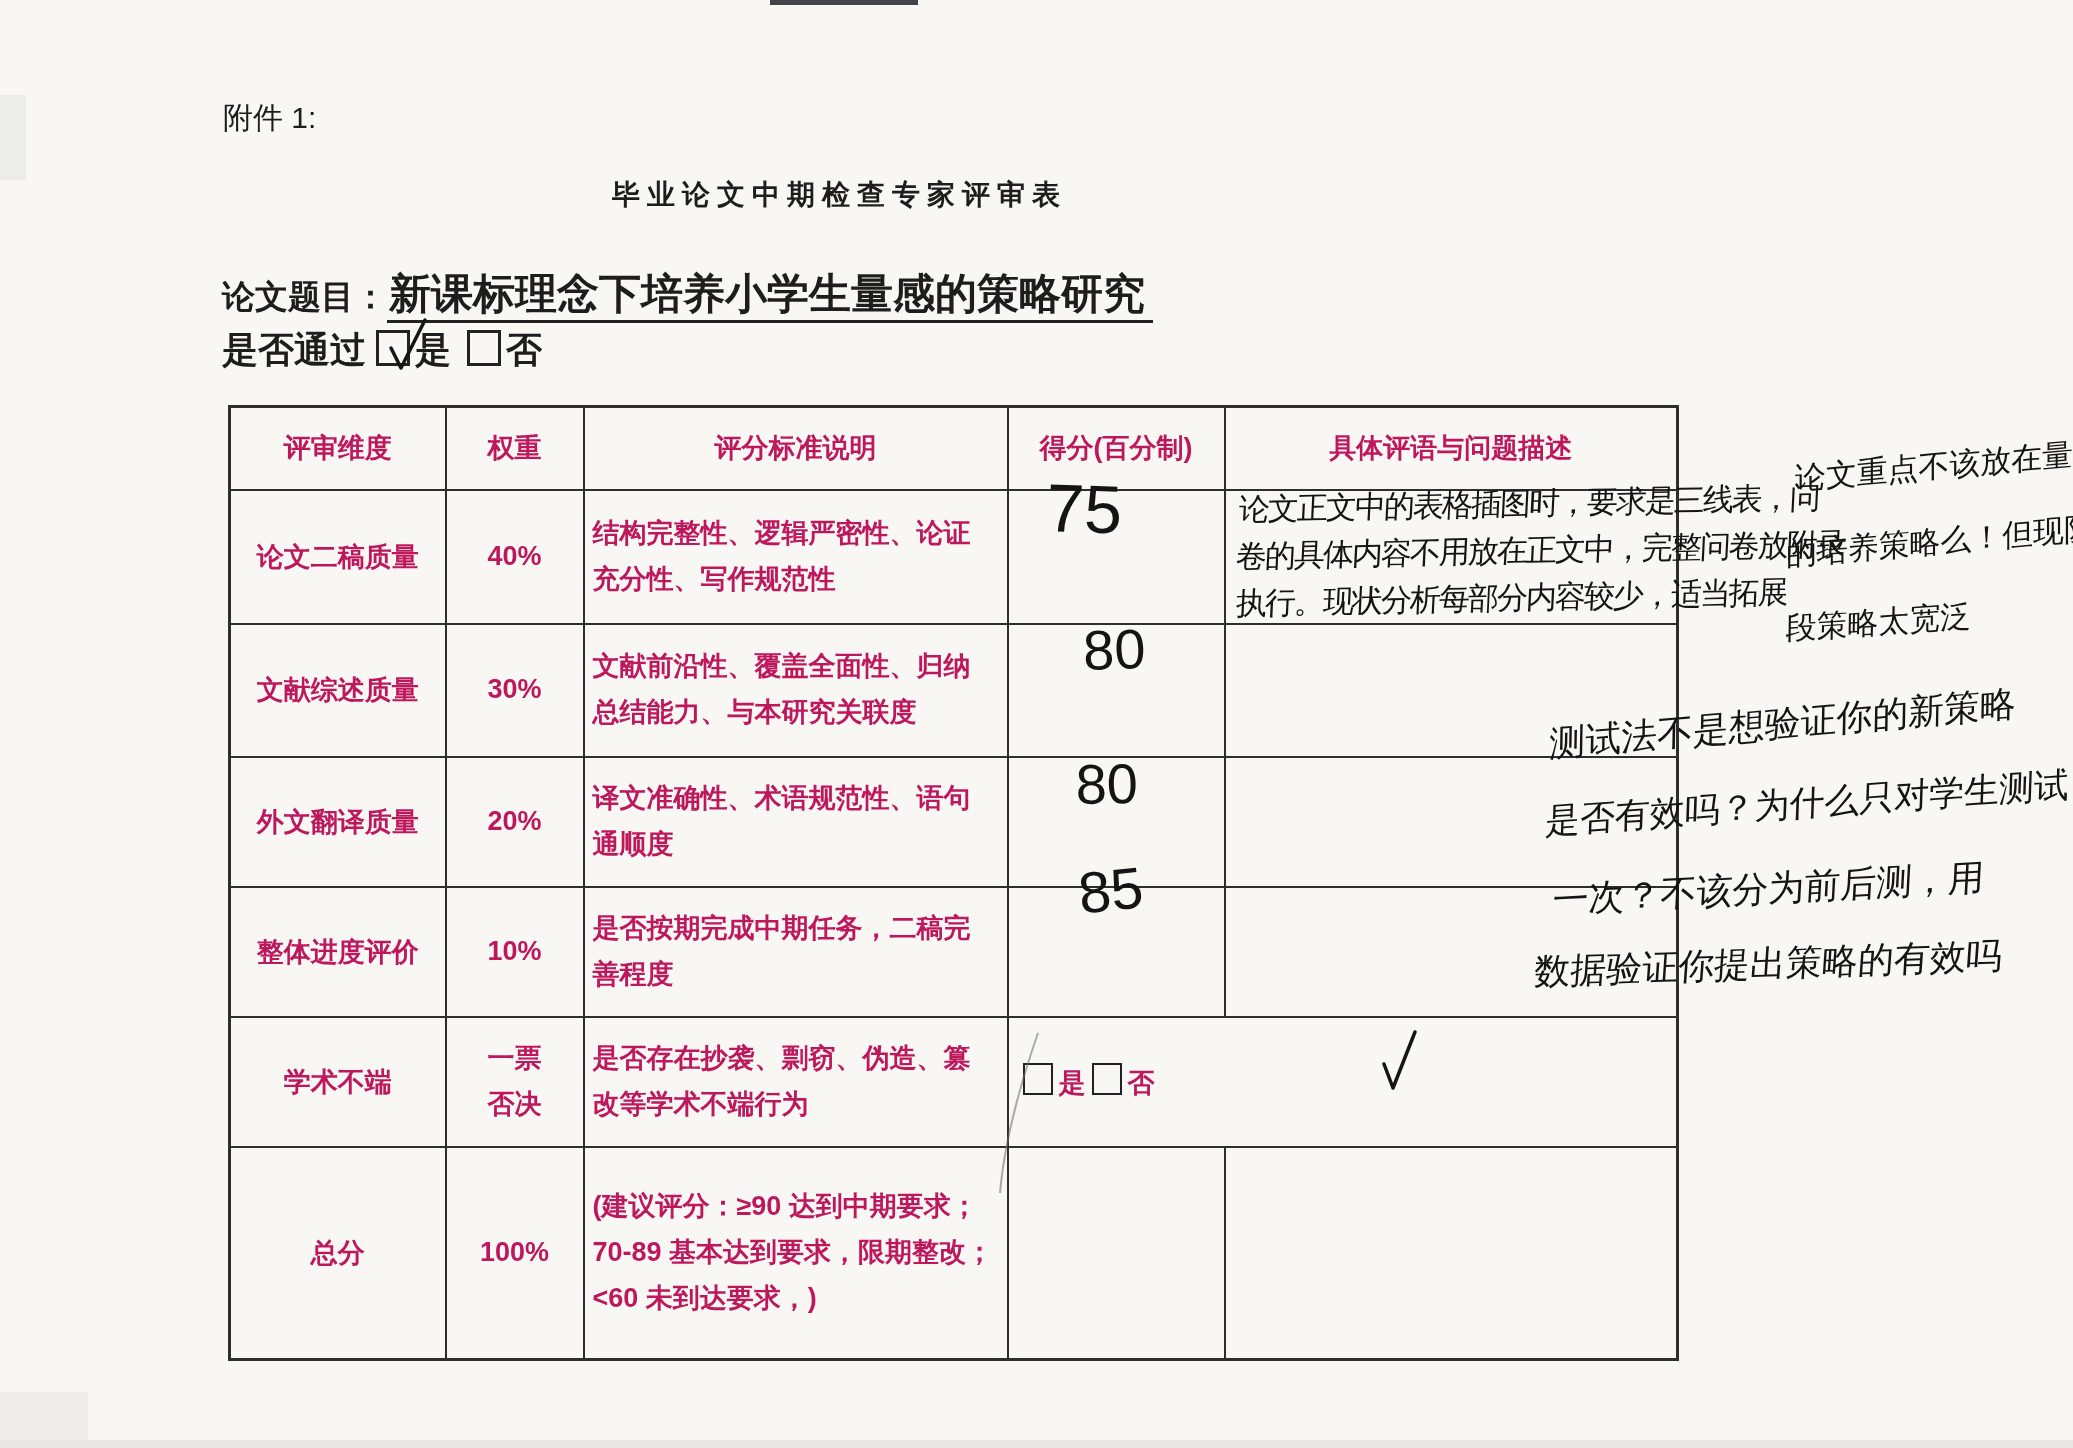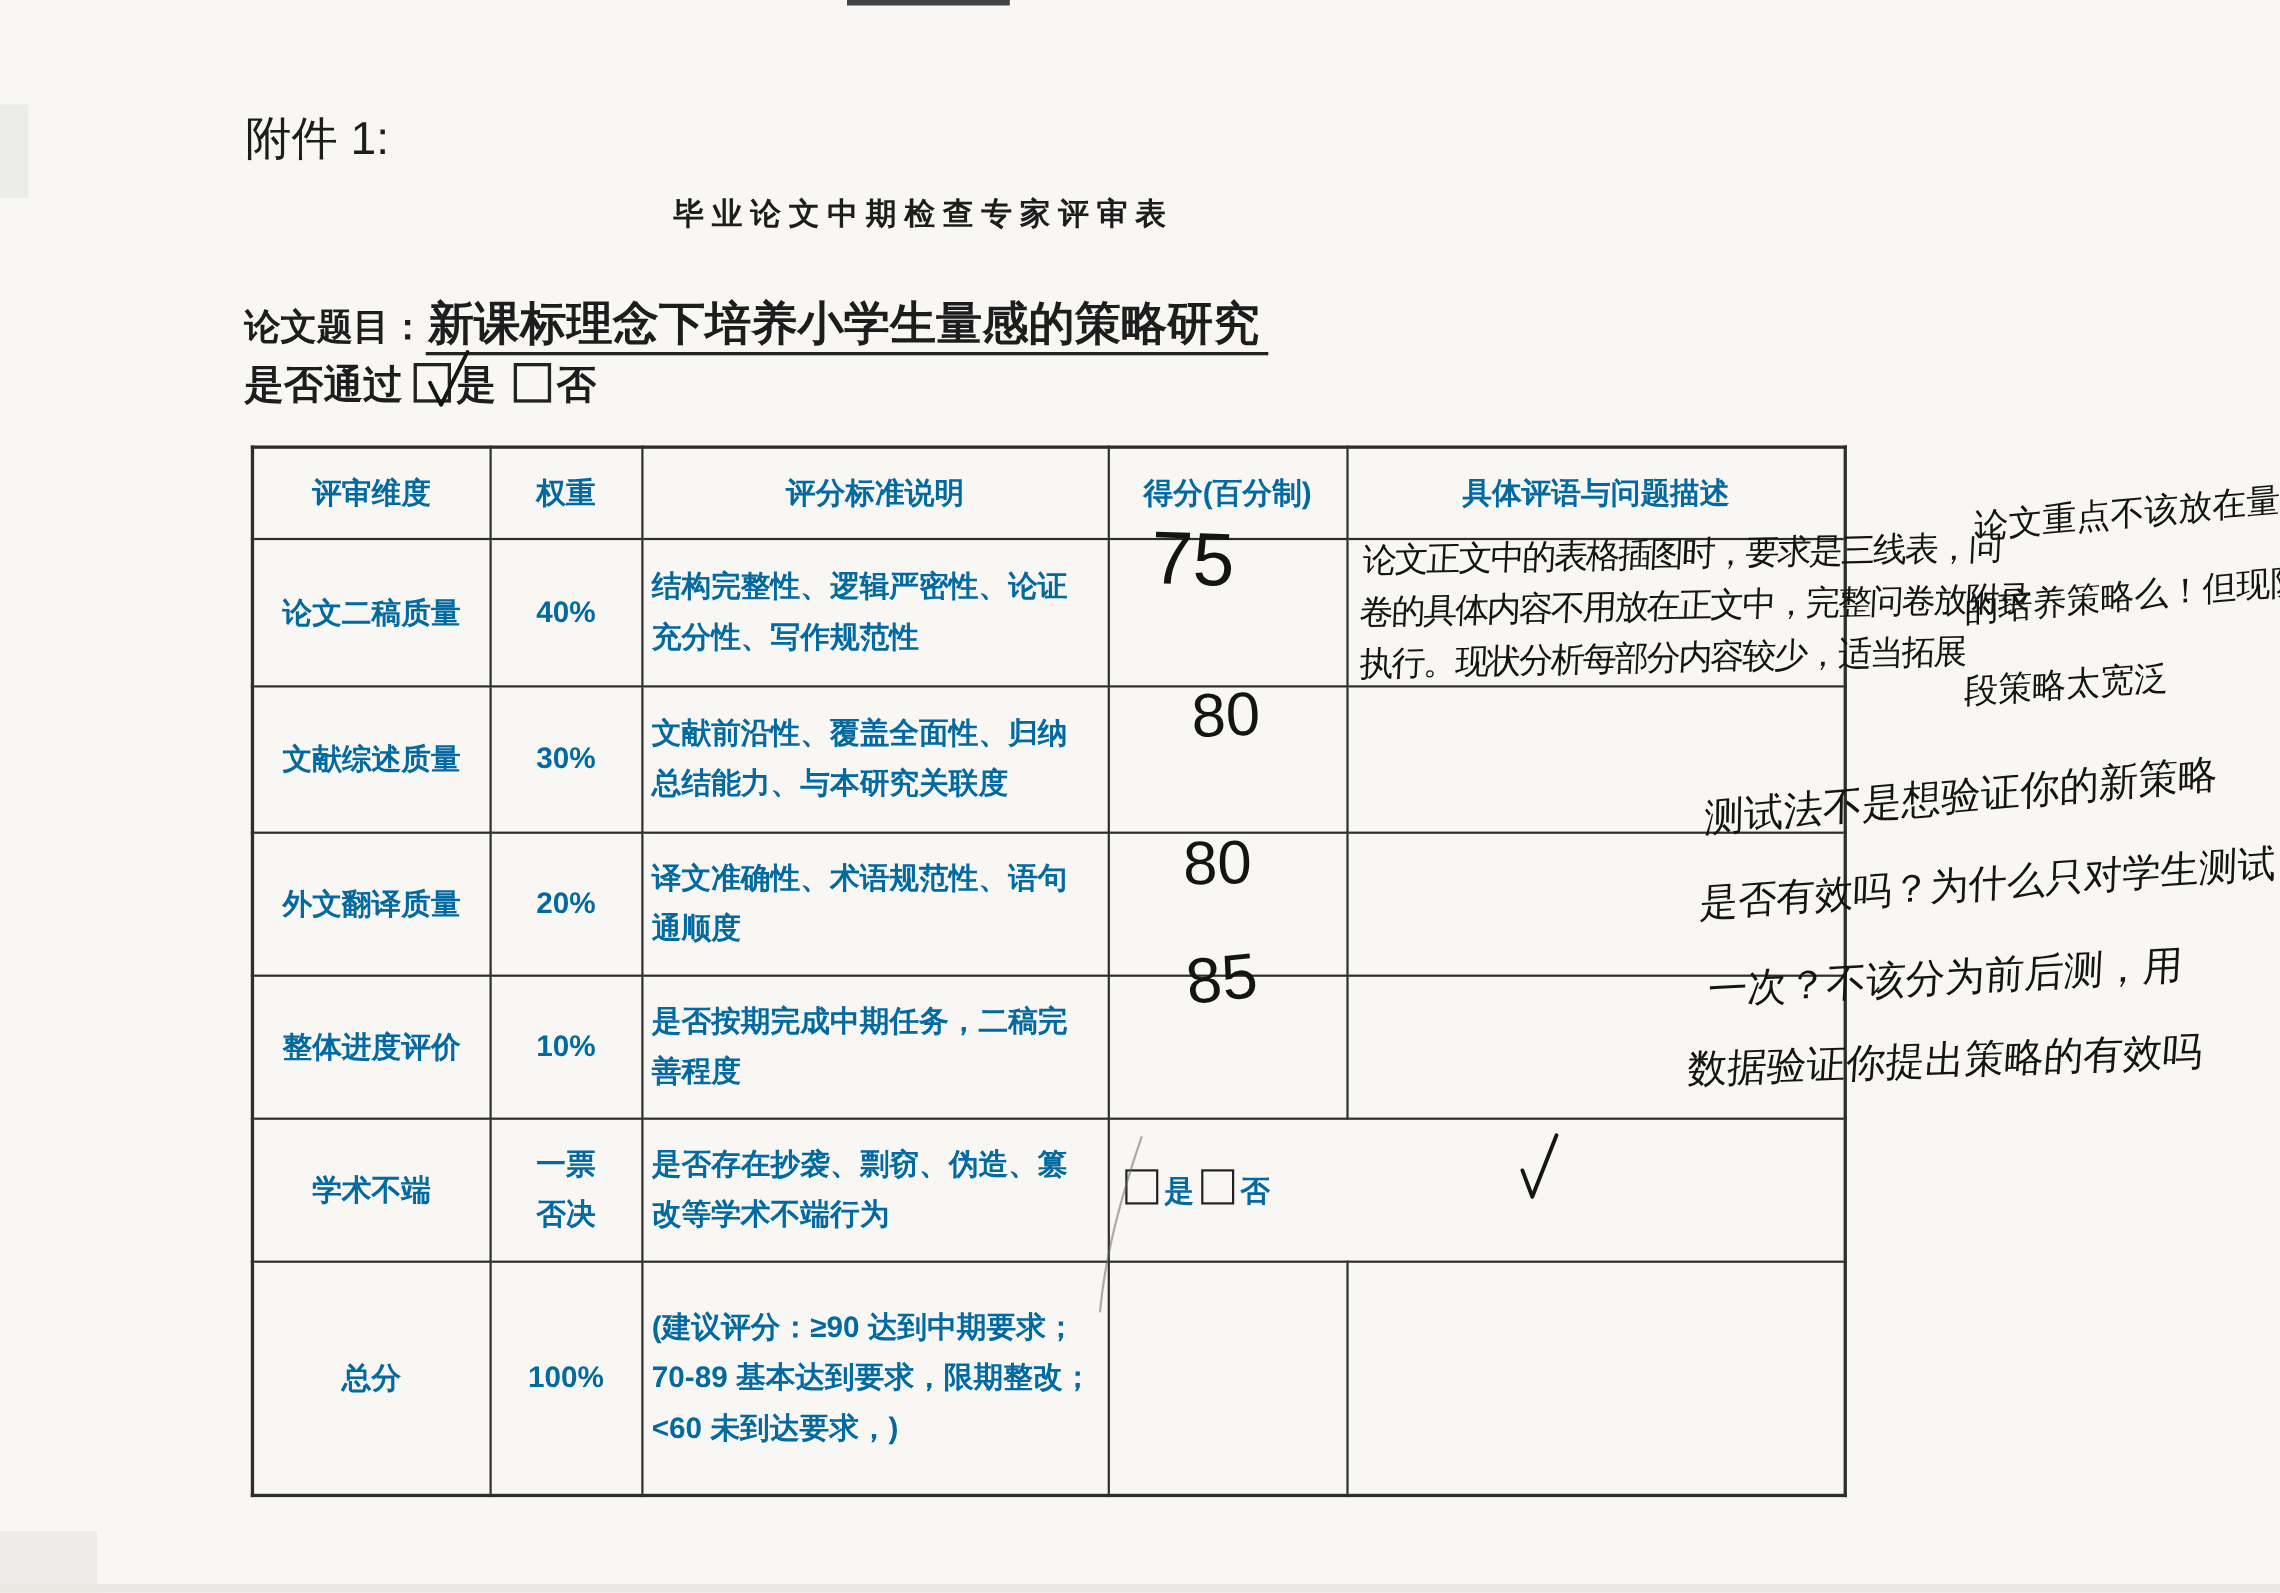--- a/index.html
+++ b/index.html
@@ -8,36 +8,36 @@
     background:#f8f7f4; color:#1d1d1d;
     font-family:"Liberation Sans", sans-serif;
   }
   
   .artifact-top { position:absolute; left:770px; top:0; width:148px; height:5px; background:#43434a; }
   .smudge-tl { position:absolute; left:0; top:95px; width:26px; height:85px; background:#d8d6d2; opacity:.35; }
   .smudge-bl { position:absolute; left:0; top:1392px; width:88px; height:56px; background:#dedcd8; opacity:.4; }
   .bottom-band { position:absolute; left:0; bottom:0; width:100%; height:8px; background:#e9e7e3; }
 
   
-  .attachment { position:absolute; left:223px; top:98px; font-size:42px; }
+  .attachment { position:absolute; left:223px; top:98px; font-size:30px; }
   .doc-title  { position:absolute; left:612px; top:176px; font-size:28px; font-weight:700; letter-spacing:7px; }
   .thesis-line { position:absolute; left:222px; top:266px; font-size:33px; font-weight:700; white-space:nowrap; }
   .thesis-title { font-size:42px; border-bottom:3px solid #222; padding:0 8px 3px 2px; }
   .pass-line { position:absolute; left:222px; top:326px; font-size:36px; font-weight:600; white-space:nowrap; }
   .cb { display:inline-block; width:28px; height:30px; border:3px solid #222; vertical-align:-4px; box-sizing:content-box; }
   .cb-a { margin-left:10px; margin-right:5px; }
   .cb-b { margin-left:16px; margin-right:5px; }
 
   
   .review-table {
     position:absolute; left:228px; top:405px; width:1448px;
     border-collapse:collapse; table-layout:fixed; border:3.5px solid #2e2e2e;
   }
   .review-table th, .review-table td {
-    border:2.5px solid #2e2e2e; font-size:27px; font-weight:700; color:#0369a1;
+    border:2.5px solid #2e2e2e; font-size:27px; font-weight:700; color:#be185d;
     padding:4px 8px; vertical-align:middle;
   }
   .r-head th { font-size:27px; text-align:center; }
   .col-dim    { text-align:center; }
   .col-weight { text-align:center; white-space:pre-line; line-height:1.7; }
   .col-criteria { text-align:left; padding:10px 14px 10px 18px; white-space:pre-line; line-height:1.7; }
   .col-score, .col-comment { }
   .cell-misconduct { font-size:30px; padding-left:70px; }
   .cb2 { display:inline-block; width:26px; height:28px; border:2.5px solid #222; vertical-align:-3px; margin:0 6px; box-sizing:content-box; }
 

